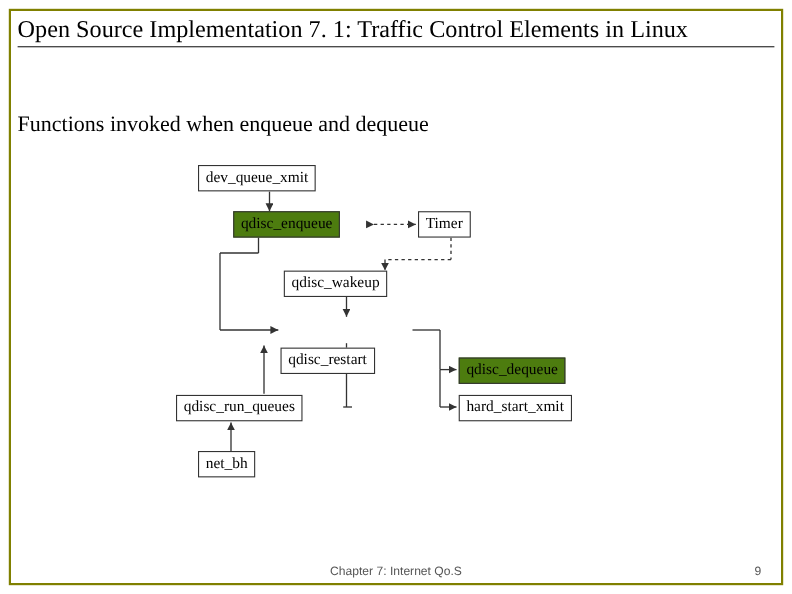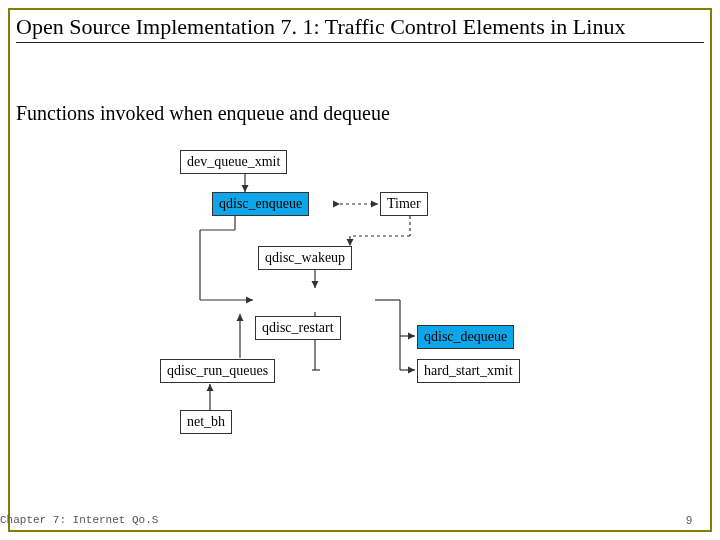--- a/index.html
+++ b/index.html
@@ -42,36 +42,36 @@
   .box {
     position: absolute;
     border: 1px solid #333;
     background: #fff;
     font-family: Liberation Serif, serif;
     font-size: 14px;
     text-align: center;
     padding: 3px 6px;
     white-space: nowrap;
   }
-  .box.blue { background: #0ea5e9; }
+  .box.blue { background: #4d7c0f; }
   svg.arrows {
     position: absolute;
     top: 0; left: 0;
     width: 440px; height: 330px;
     pointer-events: none;
   }
   .footer {
     position: absolute;
     bottom: 14px;
     left: 0; right: 0;
     font-size: 11px;
     color: #555;
     font-family: Arial, sans-serif;
   }
-  .footer-center { text-align: left; font-family: Liberation Mono, monospace; }
+  .footer-center { text-align: center; }
   .footer-right { position: absolute; right: 28px; bottom: 0; }
 </style>
 </head>
 <body>
 
 <div class="slide-border"></div>
 
 <div class="title-area">
   <div class="title">Open Source Implementation 7. 1: Traffic Control Elements in Linux</div>
 </div>

